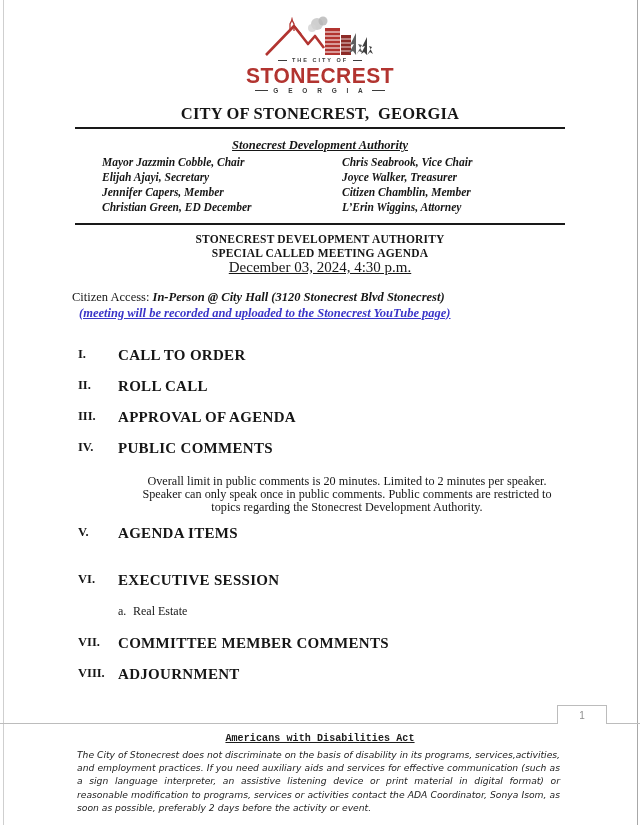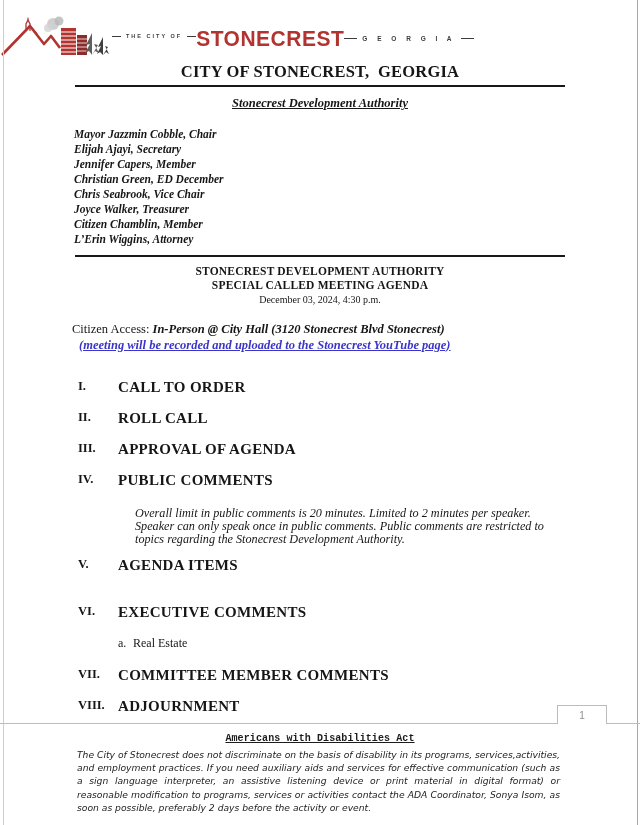--- a/index.html
+++ b/index.html
@@ -9,21 +9,21 @@
     width:640px; height:825px;
     background:#ffffff;
     overflow:hidden;
     font-family:"Liberation Serif", serif;
     color:#161616;
   }
   .edge-left  { position:absolute; left:3px; top:0; bottom:0; width:1px; background:#cfcfcf; }
   .edge-right { position:absolute; right:2px; top:0; bottom:0; width:1px; background:#a8a8a8; }
 
   
-  .logo { padding-top:15px; display:flex; flex-direction:row; align-items:center; }
+  .logo { padding-top:15px; display:flex; flex-direction:column; align-items:center; }
   .logo-art { display:block; }
   .logo-cityof { display:flex; align-items:center; gap:5px; margin-top:-2px; }
   .logo-cityof .bar { width:9px; height:1px; background:#3c3c3c; }
   .logo-cityof span {
     font-family:"Liberation Sans", sans-serif;
     font-size:5.5px; font-weight:bold; letter-spacing:2px; color:#3c3c3c;
   }
   .logo-name {
     font-family:"Liberation Sans", sans-serif;
     font-size:21px; font-weight:800; letter-spacing:0.5px;
@@ -33,58 +33,58 @@
   .logo-state { display:flex; align-items:center; gap:5px; margin-top:2px; }
   .logo-state .bar { width:13px; height:1px; background:#3c3c3c; }
   .logo-state span {
     font-family:"Liberation Sans", sans-serif;
     font-size:6.5px; font-weight:bold; letter-spacing:4px; color:#3c3c3c;
   }
 
   
   .doc-title {
     text-align:center; font-weight:bold; font-size:16.5px;
-    margin-top:3px; letter-spacing:0.2px;
+    margin-top:10px; letter-spacing:0.2px;
   }
   .divider { width:490px; height:2px; background:#191919; margin:3px auto 0; }
   .doc-subtitle {
     text-align:center; font-weight:bold; font-style:italic;
     text-decoration:underline; font-size:12.5px; margin-top:9px;
   }
 
   
-  .members { display:flex; padding-left:74px; margin-top:16px;flex-direction:column; }
+  .members { display:flex; padding-left:102px; margin-top:2px; }
   .members .col { width:240px; }
   .members .row {
     font-weight:bold; font-style:italic; font-size:11.5px; line-height:15px;
   }
   .divider-2 { margin-top:8px; }
 
   
   .meeting { text-align:center; margin-top:7px; }
   .meeting .l1, .meeting .l2 { font-weight:bold; font-size:11.5px; line-height:14px; letter-spacing:0.2px; }
-  .meeting .l3 { font-size:10px; line-height:15px; }
+  .meeting .l3 { font-size:15px; line-height:15px;text-decoration:underline; }
 
   
   .access { margin-top:15px; padding-left:72px; font-size:12.5px; line-height:15px; }
   .access .loc { font-weight:bold; font-style:italic; }
   .access-link {
     display:block; padding-left:7px; margin-top:1px;
     font-weight:bold; font-style:italic; text-decoration:underline;
     font-size:12.5px; cursor:pointer;
   }
 
   
   .agenda { margin-top:26px; }
   .agenda-item { display:flex; padding-left:78px; margin-bottom:14px; }
   .agenda-item .num { width:40px; font-weight:bold; font-size:12.5px; }
   .agenda-item .lbl { font-weight:bold; font-size:15px; letter-spacing:0.3px; }
   .agenda-note {
     margin:18px 0 10px 135px; width:424px;
-    font-style:italic; font-size:12.2px; line-height:13.2px;
+    font-size:12.2px; line-height:13.2px;text-align:center;
   }
   .gap-lg { margin-top:30px; }
   .sub-item { display:flex; padding-left:118px; margin:15px 0 16px; }
   .sub-item .num { width:15px; font-size:12px; }
   .sub-item .lbl { font-size:12px; }
 
   
   .footer-rule { position:absolute; left:0; right:0; top:723px; height:1px; background:#bcbcbc; }
   .page-tab {
     position:absolute; top:705px; right:33px; width:50px; height:19px;
@@ -211,21 +211,21 @@
       <span class="num">IV.</span>
       <span class="lbl">PUBLIC COMMENTS</span>
     </div>
     <div class="agenda-note">Overall limit in public comments is 20 minutes. Limited to 2 minutes per speaker. Speaker can only speak once in public comments. Public comments are restricted to topics regarding the Stonecrest Development Authority.</div>
     <div class="agenda-item">
       <span class="num">V.</span>
       <span class="lbl">AGENDA ITEMS</span>
     </div>
     <div class="agenda-item gap-lg">
       <span class="num">VI.</span>
-      <span class="lbl">EXECUTIVE COMMENTS</span>
+      <span class="lbl">EXECUTIVE SESSION</span>
     </div>
     <div class="sub-item">
       <span class="num">a.</span>
       <span class="lbl">Real Estate</span>
     </div>
     <div class="agenda-item">
       <span class="num">VII.</span>
       <span class="lbl">COMMITTEE MEMBER COMMENTS</span>
     </div>
     <div class="agenda-item">

